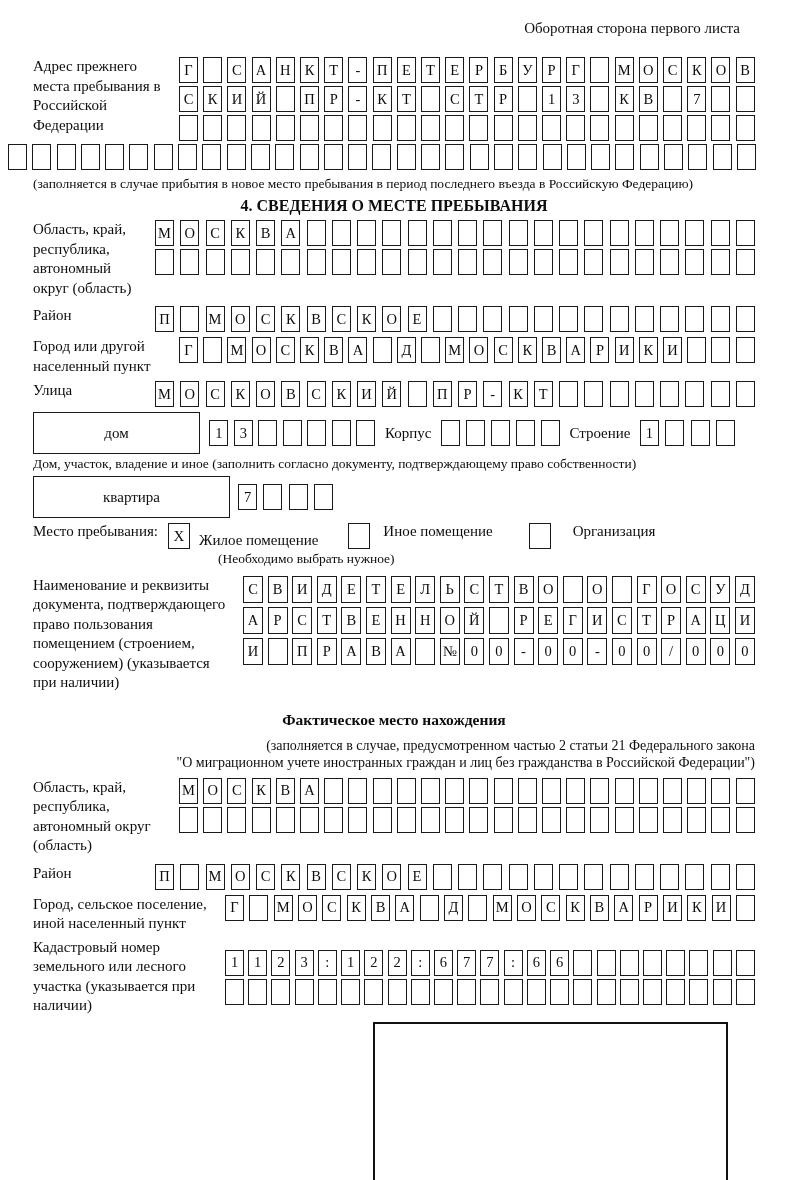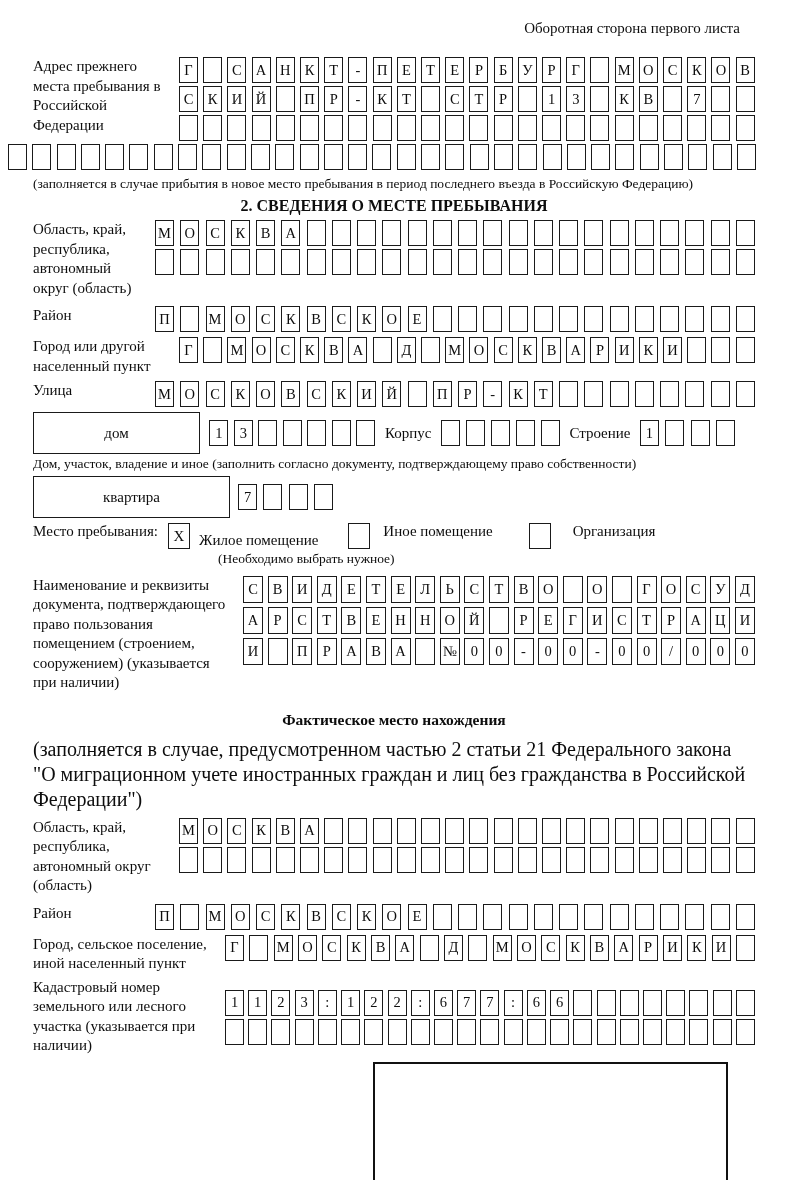--- a/index.html
+++ b/index.html
@@ -24,21 +24,21 @@
   .w512 .box{width:20px;height:27px;}
   .w512.boxrow{height:27px;}
 
   .frow{display:flex;align-items:flex-start;}
   .flabel{flex:1;font-size:15px;line-height:1.3;padding-right:6px;}
 
   .footnote{font-size:13.5px;line-height:1.2;}
   .footnote.center{text-align:left;}
   .sec-title{text-align:center;font-weight:bold;font-size:16px;}
   .sub-title{text-align:center;font-weight:bold;font-size:15.5px;}
-  .center-note{text-align:left;font-size:20px;line-height:1.25;}
+  .center-note{text-align:right;font-size:14px;line-height:1.25;}
 
   
   .named-rect{border:1.6px solid #1a1a1a;height:42px;box-sizing:border-box;
               display:flex;align-items:center;justify-content:center;
               font-size:15px;flex:none;background:#fff;}
   .inline-label{font-size:15px;line-height:30px;flex:none;}
 
   .dom-row{display:flex;align-items:center;margin-right:20px;}
   .dom-row .boxrow{height:26px;}
 
@@ -170,21 +170,21 @@
       <span class="box"></span>
       <span class="box"></span>
       <span class="box"></span>
       <span class="box"></span>
       <span class="box"></span>
       <span class="box"></span>
       <span class="box"></span>
     </div>
   <div class="footnote center" style="margin-top:6px;">(заполняется в случае прибытия в новое место пребывания в период последнего въезда в Российскую Федерацию)</div>
 
-  <div class="sec-title" style="margin-top:5px;">2. СВЕДЕНИЯ О МЕСТЕ ПРЕБЫВАНИЯ</div>
+  <div class="sec-title" style="margin-top:5px;">4. СВЕДЕНИЯ О МЕСТЕ ПРЕБЫВАНИЯ</div>
 
   <div class="frow" style="margin-top:5px;">
     <div class="flabel" style="max-width:118px;">Область, край, республика, автономный округ (область)</div>
     <div class="boxstack">
       <div class="boxrow w600">
           <span class="box">М</span>
           <span class="box">О</span>
           <span class="box">С</span>
           <span class="box">К</span>
           <span class="box">В</span>

